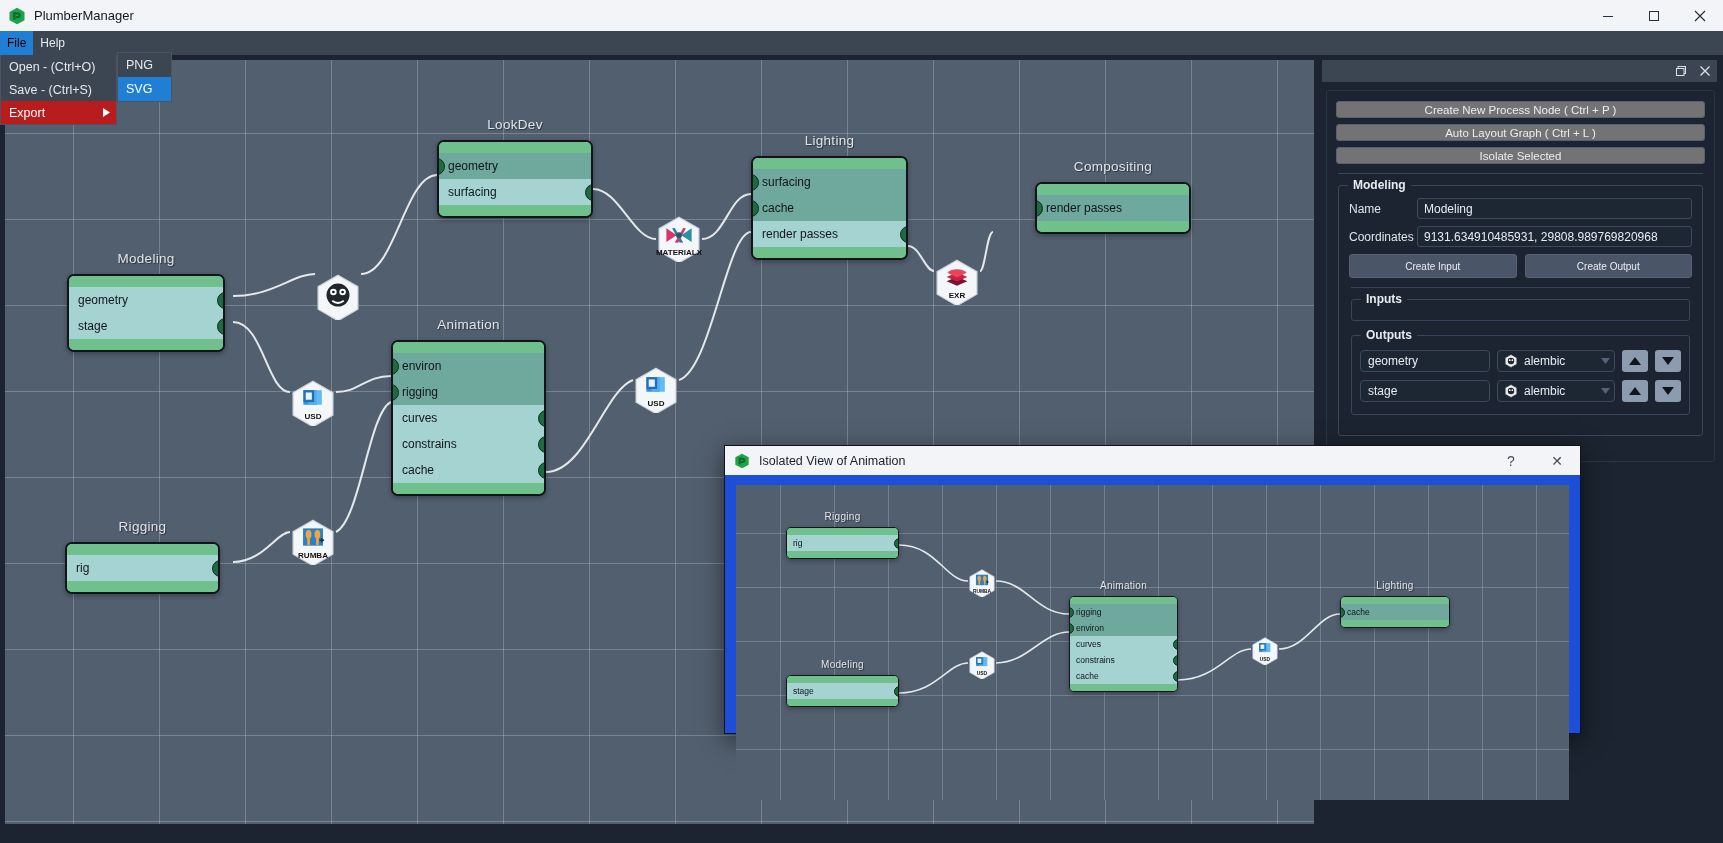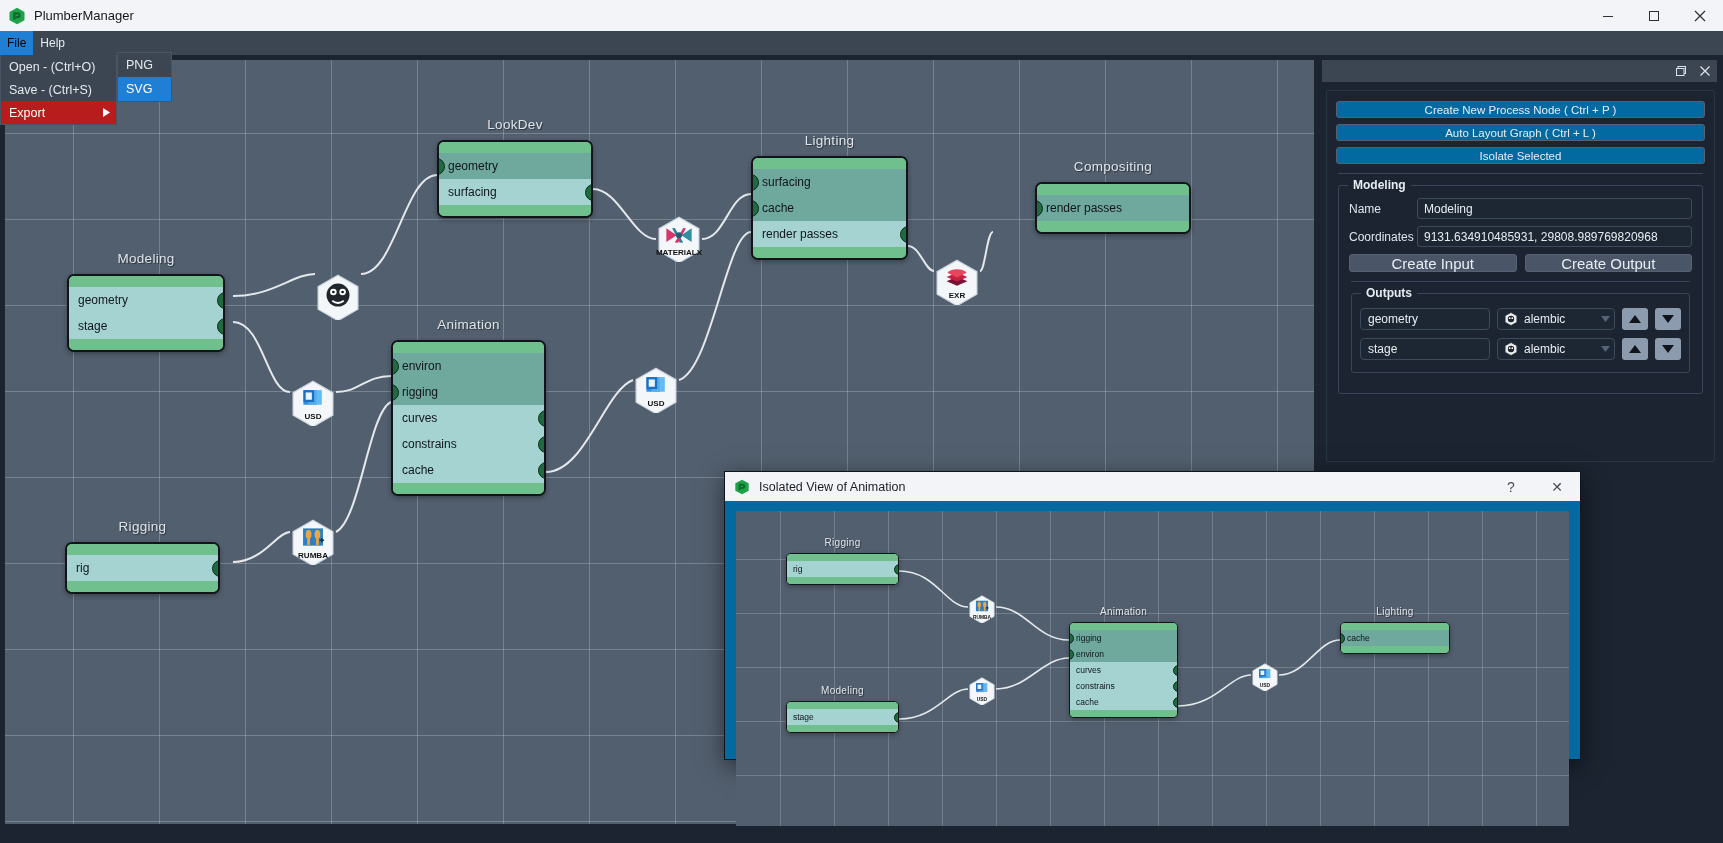--- a/index.html
+++ b/index.html
@@ -111,21 +111,21 @@
     height:22px; margin:5px 6px 0 4px; background:#3c4552; display:flex;
     align-items:center; justify-content:flex-end; padding-right:4px; gap:8px;
   }
   .rp-ico { width:16px; height:16px; color:#dde2e8; display:flex; align-items:center; justify-content:center; }
   .rp-inner {
     margin:8px 8px 0 8px; border:1px solid #2b3644; border-radius:3px;
     padding:10px 9px; height:372px; background:#1b2430;
   }
   .big-btn {
     width:100%; height:17px; margin-bottom:6px; border-radius:3px;
-    background:#0369a1; border:1px solid #566274; color:#e9edf2;
+    background:#737373; border:1px solid #566274; color:#e9edf2;
     font-size:11.5px; display:flex; align-items:center; justify-content:center;
     font-family:"Liberation Sans", sans-serif;
   }
   .sep { height:1px; background:#39465a; margin:9px 2px 11px 2px; }
   .group {
     position:relative; border:1px solid #39465a; border-radius:3px;
     margin:0 2px 10px 2px; padding:12px 10px 10px 10px;
   }
   .group > .glabel {
     position:absolute; top:-8px; left:9px; background:#1b2430; padding:0 5px;
@@ -134,22 +134,22 @@
   .frow { display:flex; align-items:center; margin-bottom:7px; }
   .flabel { width:68px; font-size:12px; color:#dfe5ec; }
   .finput {
     flex:1; height:21px; border:1px solid #3d4a5c; border-radius:3px;
     background:#1d2734; color:#e7ecf2; font-size:12px;
     padding:0 6px; display:flex; align-items:center; overflow:hidden;
     white-space:nowrap;
   }
   .btn2 { display:flex; gap:8px; margin-top:2px; }
   .btn2 > div {
-    flex:1; height:18px; border-radius:3px; background:#4a5667;
-    border:1px solid #566274; color:#e9edf2; font-size:15px;
+    flex:1; height:24px; border-radius:3px; background:#4a5667;
+    border:1px solid #566274; color:#e9edf2; font-size:10px;
     display:flex; align-items:center; justify-content:center;
   }
   .iorow { display:flex; align-items:center; gap:7px; margin-bottom:8px; }
   .ioname {
     flex:1; height:22px; border:1px solid #3d4a5c; border-radius:4px;
     background:#1d2734; color:#e7ecf2; font-size:12px; padding:0 7px;
     display:flex; align-items:center;
   }
   .iotype {
     width:118px; height:22px; border:1px solid #3d4a5c; border-radius:4px;
@@ -160,22 +160,22 @@
     position:absolute; right:0; top:0; width:18px; height:100%;
     display:flex; align-items:center; justify-content:center;
   }
   .arrbtn {
     width:26px; height:22px; border-radius:3px; background:#8c9bad;
     display:flex; align-items:center; justify-content:center;
   }
 
   
   .dialog {
-    position:absolute; left:724px; top:471px; width:857px; height:289px;
-    background:#0369a1; border:1px solid #0e141b; z-index:40;
+    position:absolute; left:724px; top:445px; width:857px; height:289px;
+    background:#1d4ed8; border:1px solid #0e141b; z-index:40;
     box-shadow:0 6px 22px rgba(0,0,0,.5);
   }
   .dlg-bar {
     height:29px; background:#f2f4f7; display:flex; align-items:center;
   }
   .dlg-title { margin-left:9px; font-size:12.5px; color:#1a1f26; }
   .dlg-btn { width:46px; height:29px; display:flex; align-items:center; justify-content:center; color:#4a5059; font-size:14px; }
   .dlg-canvas-wrap { padding:10px 11px 12px 11px; height:337px; }
   .dlg-canvas {
     position:relative; width:100%; height:100%;
@@ -479,20 +479,24 @@
           <div class="finput">9131.634910485931, 29808.989769820968</div>
         </div>
 
         <div class="btn2">
           <div>Create Input</div>
           <div>Create Output</div>
         </div>
 
         <div class="sep"></div>
 
+        <div class="group" style="margin-bottom:14px;padding:6px;">
+          <div class="glabel">Inputs</div>
+          <div style="height:8px"></div>
+        </div>
 
         <div class="group" style="padding:14px 8px 4px 8px;">
           <div class="glabel">Outputs</div>
 
           <div class="iorow">
             <div class="ioname">geometry</div>
             <div class="iotype">
               <svg width="14" height="14" viewBox="0 0 24 24">
                 <polygon points="12,1 22,6.5 22,17.5 12,23 2,17.5 2,6.5" fill="#e9eef3" stroke="#222" stroke-width="1"></polygon>
                 <circle cx="12" cy="12" r="5.5" fill="#20262c"></circle>

